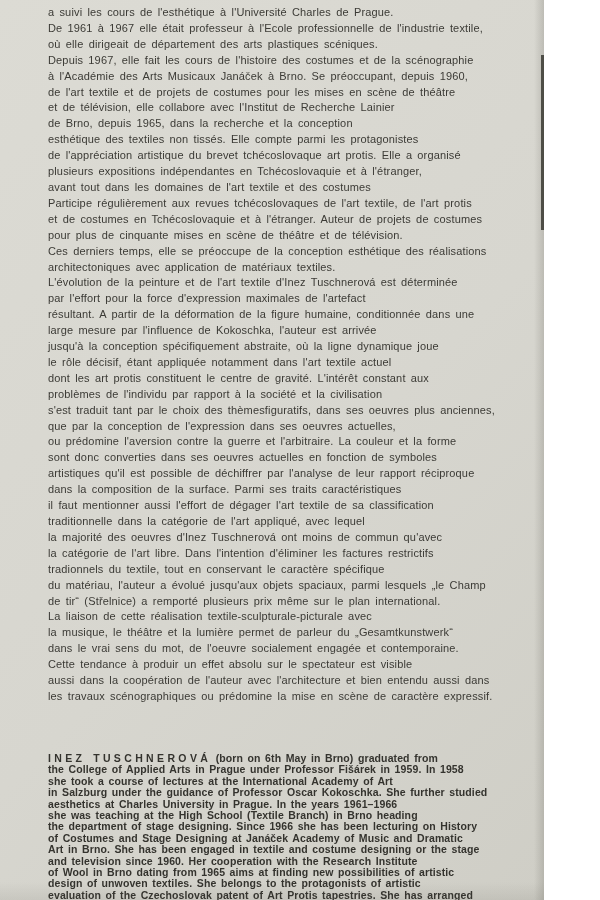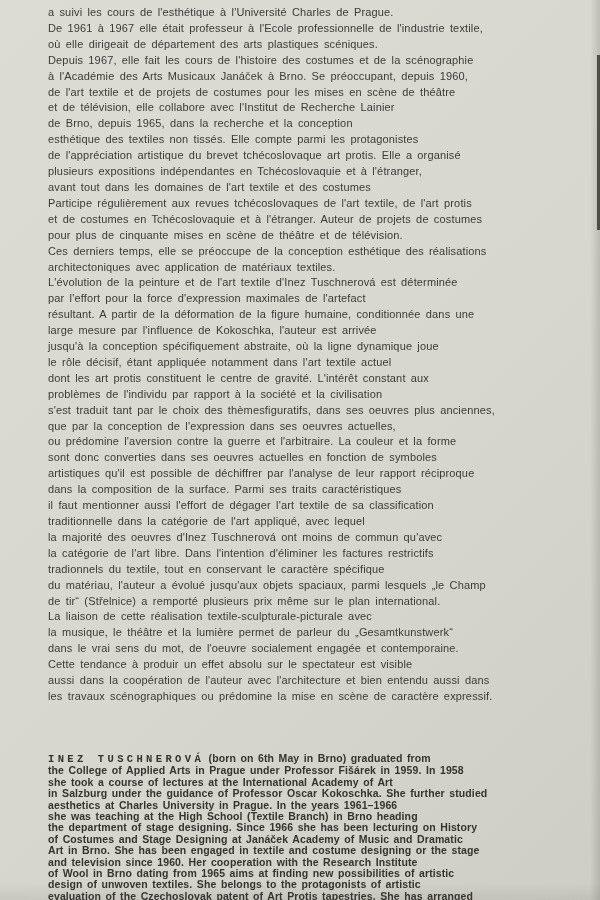--- a/index.html
+++ b/index.html
@@ -1,18 +1,18 @@
 <!DOCTYPE html>
 <html><head>
 <meta charset="utf-8">
 <style>
   html, body { margin: 0; padding: 0; }
   .page {
     position: relative;
-    width: 600px;
+    width: 544px;
     height: 900px;
     overflow: hidden;
     background: linear-gradient(135deg, #dcdbd4 0%, #d7d6cf 55%, #cfcec6 100%);
     font-family: "Liberation Sans", sans-serif;
     color: #3b3a35;
   }
   .content {
     position: absolute;
     left: 48px;
     right: 26px;
@@ -36,21 +36,20 @@
     font-size: 10.5px;
     line-height: 11.4px;
     font-weight: 700;
     color: #34332e;
     letter-spacing: 0.1px;
     word-spacing: 1.5px;
   }
   .artist-name {
     letter-spacing: 0.32em;
     font-weight: 700;
-    font-family: Liberation Mono, monospace;
   }
   .edge-shadow-right {
     position: absolute;
     top: 0; right: 0;
     width: 10px; height: 100%;
     background: linear-gradient(to left, rgba(80,78,70,0.20), rgba(80,78,70,0));
     pointer-events: none;
   }
   .scan-artifact-right {
     position: absolute;

